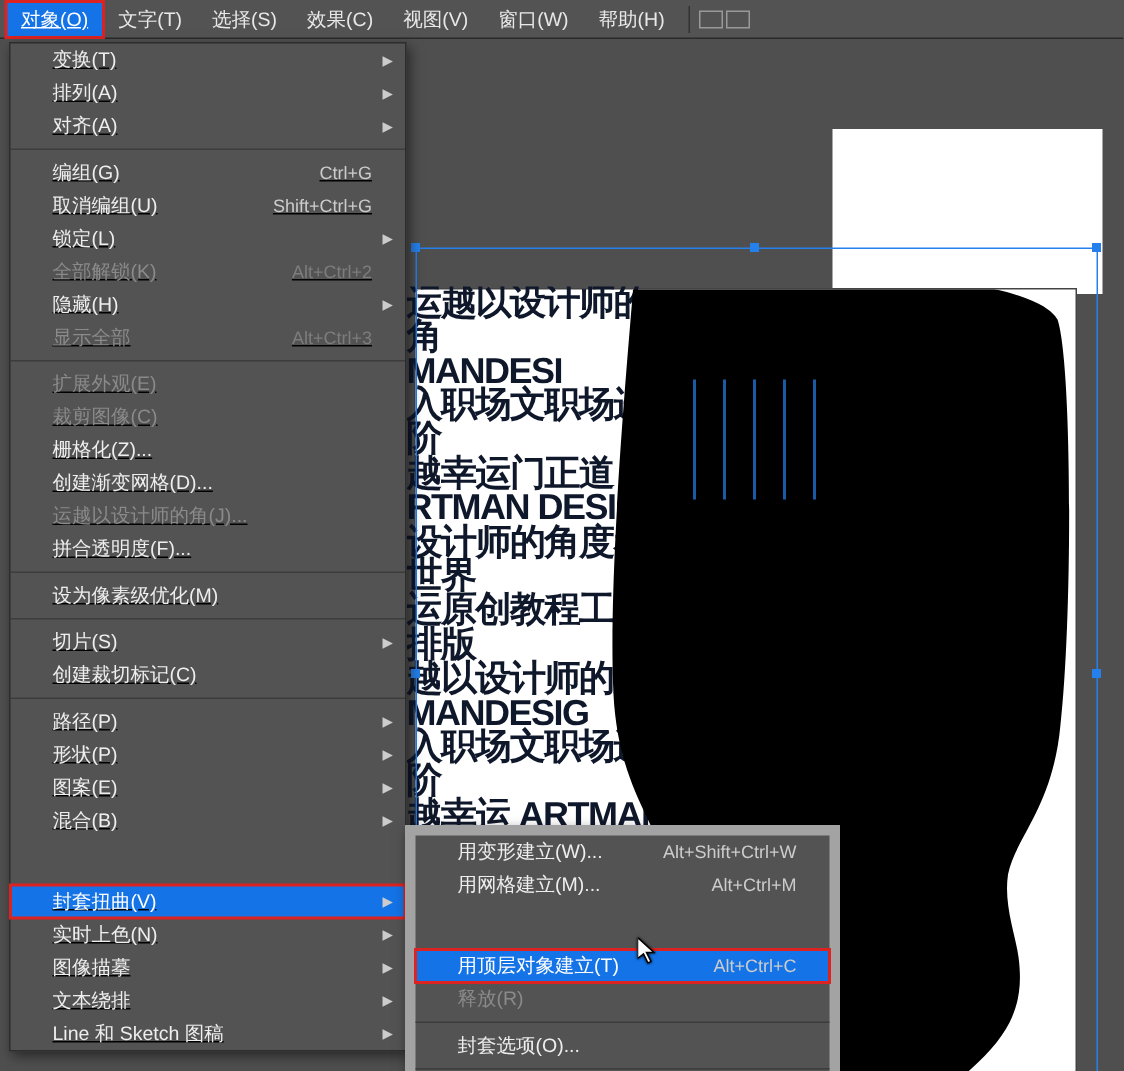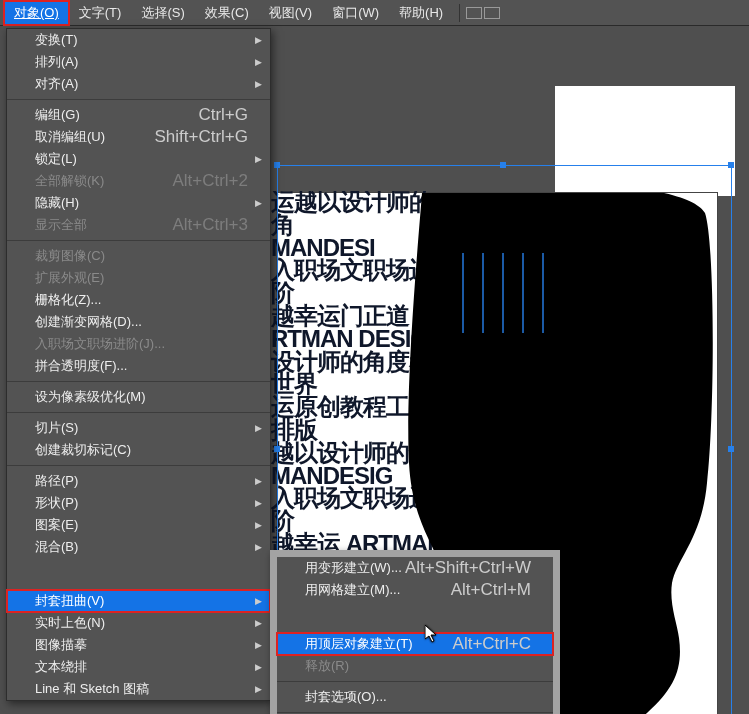--- a/index.html
+++ b/index.html
@@ -11,24 +11,24 @@
   .menubar-sep{width:1px;height:18px;background:#333;margin:0 6px;}
   .ws-icons{display:flex;gap:2px;}
   .ws-icon{width:16px;height:12px;border:1px solid #999;}
   .canvas{position:absolute;top:26px;left:0;right:0;bottom:0;background:#4f4f4f;}
   .artboard{position:absolute;left:276px;top:166px;width:442px;height:550px;background:#fff;border:1px solid #444;}
   .artboard-extra{position:absolute;left:555px;top:60px;width:180px;height:110px;background:#fff;}
   .artboard svg{position:absolute;top:0;left:0;}
   .sel-box{position:absolute;border:1px solid #2680eb;}
   .anchor{position:absolute;width:6px;height:6px;background:#2680eb;}
   .text-bg{color:#0f172a;font-weight:800;line-height:0.95;letter-spacing:-1px;word-break:break-all;overflow:hidden;}
-  .dropdown{position:absolute;left:6px;top:28px;width:265px;background:#535353;border:1px solid #2d2d2d;box-shadow:2px 3px 8px rgba(0,0,0,.5);}
+  .dropdown{position:absolute;left:6px;top:28px;width:265px;background:#535353;border:1px solid #2d2d2d;box-shadow:2px 3px 8px rgba(0,0,0,.5);text-decoration:underline;}
   .menu-row{display:flex;align-items:center;height:22px;padding:0 22px 0 28px;color:#eee;font-size:13px;position:relative;cursor:default;}
   .menu-row.disabled{color:#8a8a8a;}
-  .menu-row .shortcut{margin-left:auto;color:#ccc;font-size:17px;}
+  .menu-row .shortcut{margin-left:auto;color:#ccc;font-size:12px;}
   .menu-row.disabled .shortcut{color:#7d7d7d;}
   .menu-row.has-sub::after{content:"▶";position:absolute;right:8px;font-size:9px;color:#ccc;}
   .menu-row.hover{background:#1473e6;color:#fff;margin-top:32px;}
   .menu-row.boxed{outline:2px solid #d22;outline-offset:-1px;}
   .menu-sep{height:1px;background:#3c3c3c;margin:4px 0;}
   .submenu{position:absolute;left:270px;top:550px;width:290px;background:#535353;border:7px solid #a3a3a3;box-shadow:2px 3px 8px rgba(0,0,0,.5);}
   .cursor{position:absolute;left:425px;top:625px;width:14px;height:18px;z-index:50;}
   .cursor svg{filter:drop-shadow(0 0 1px #000);}
 </style>
 </head>
@@ -112,33 +112,33 @@
     </div>
     <div class="menu-row has-sub">
       <span>隐藏(H)</span>
     </div>
     <div class="menu-row disabled">
       <span>显示全部</span>
       <span class="shortcut">Alt+Ctrl+3</span>
     </div>
     <div class="menu-sep"></div>
     <div class="menu-row disabled">
+      <span>扩展外观(E)</span>
+    </div>
+    <div class="menu-row disabled">
       <span>裁剪图像(C)</span>
     </div>
-    <div class="menu-row disabled">
-      <span>扩展外观(E)</span>
-    </div>
     <div class="menu-row">
       <span>栅格化(Z)...</span>
     </div>
     <div class="menu-row">
       <span>创建渐变网格(D)...</span>
     </div>
     <div class="menu-row disabled">
-      <span>入职场文职场进阶(J)...</span>
+      <span>运越以设计师的角(J)...</span>
     </div>
     <div class="menu-row">
       <span>拼合透明度(F)...</span>
     </div>
     <div class="menu-sep"></div>
     <div class="menu-row">
       <span>设为像素级优化(M)</span>
     </div>
     <div class="menu-sep"></div>
     <div class="menu-row has-sub">

